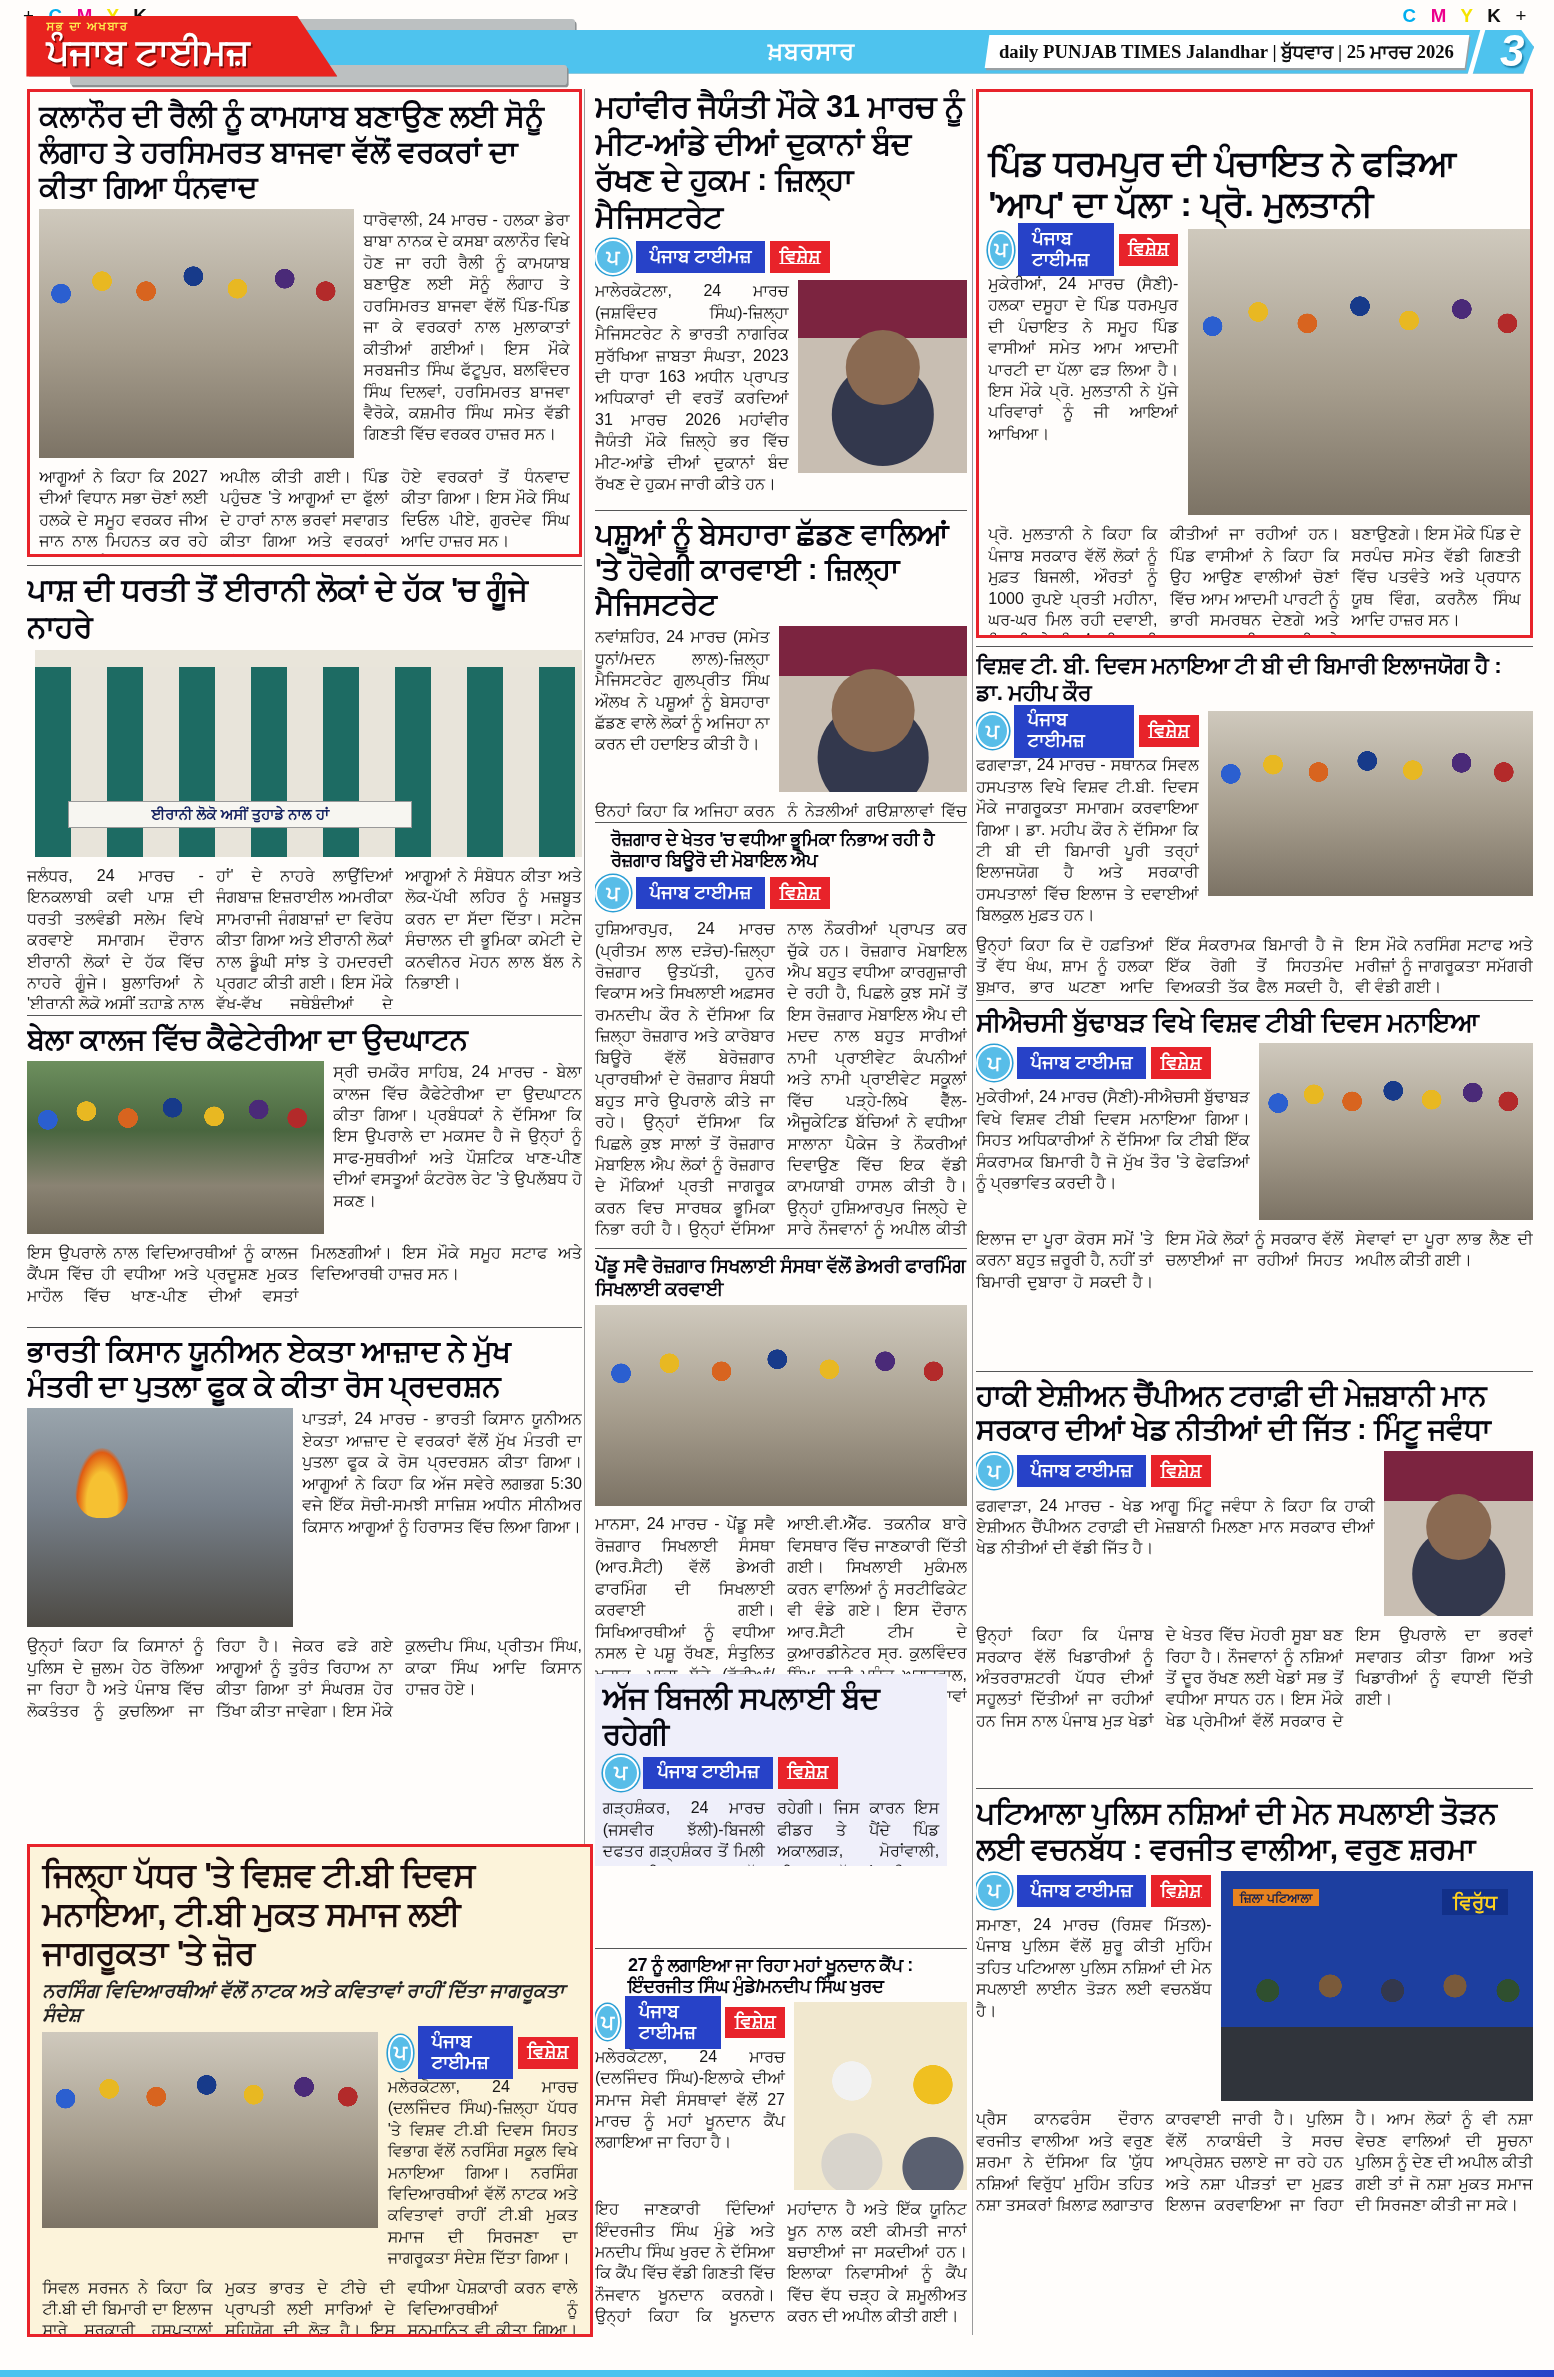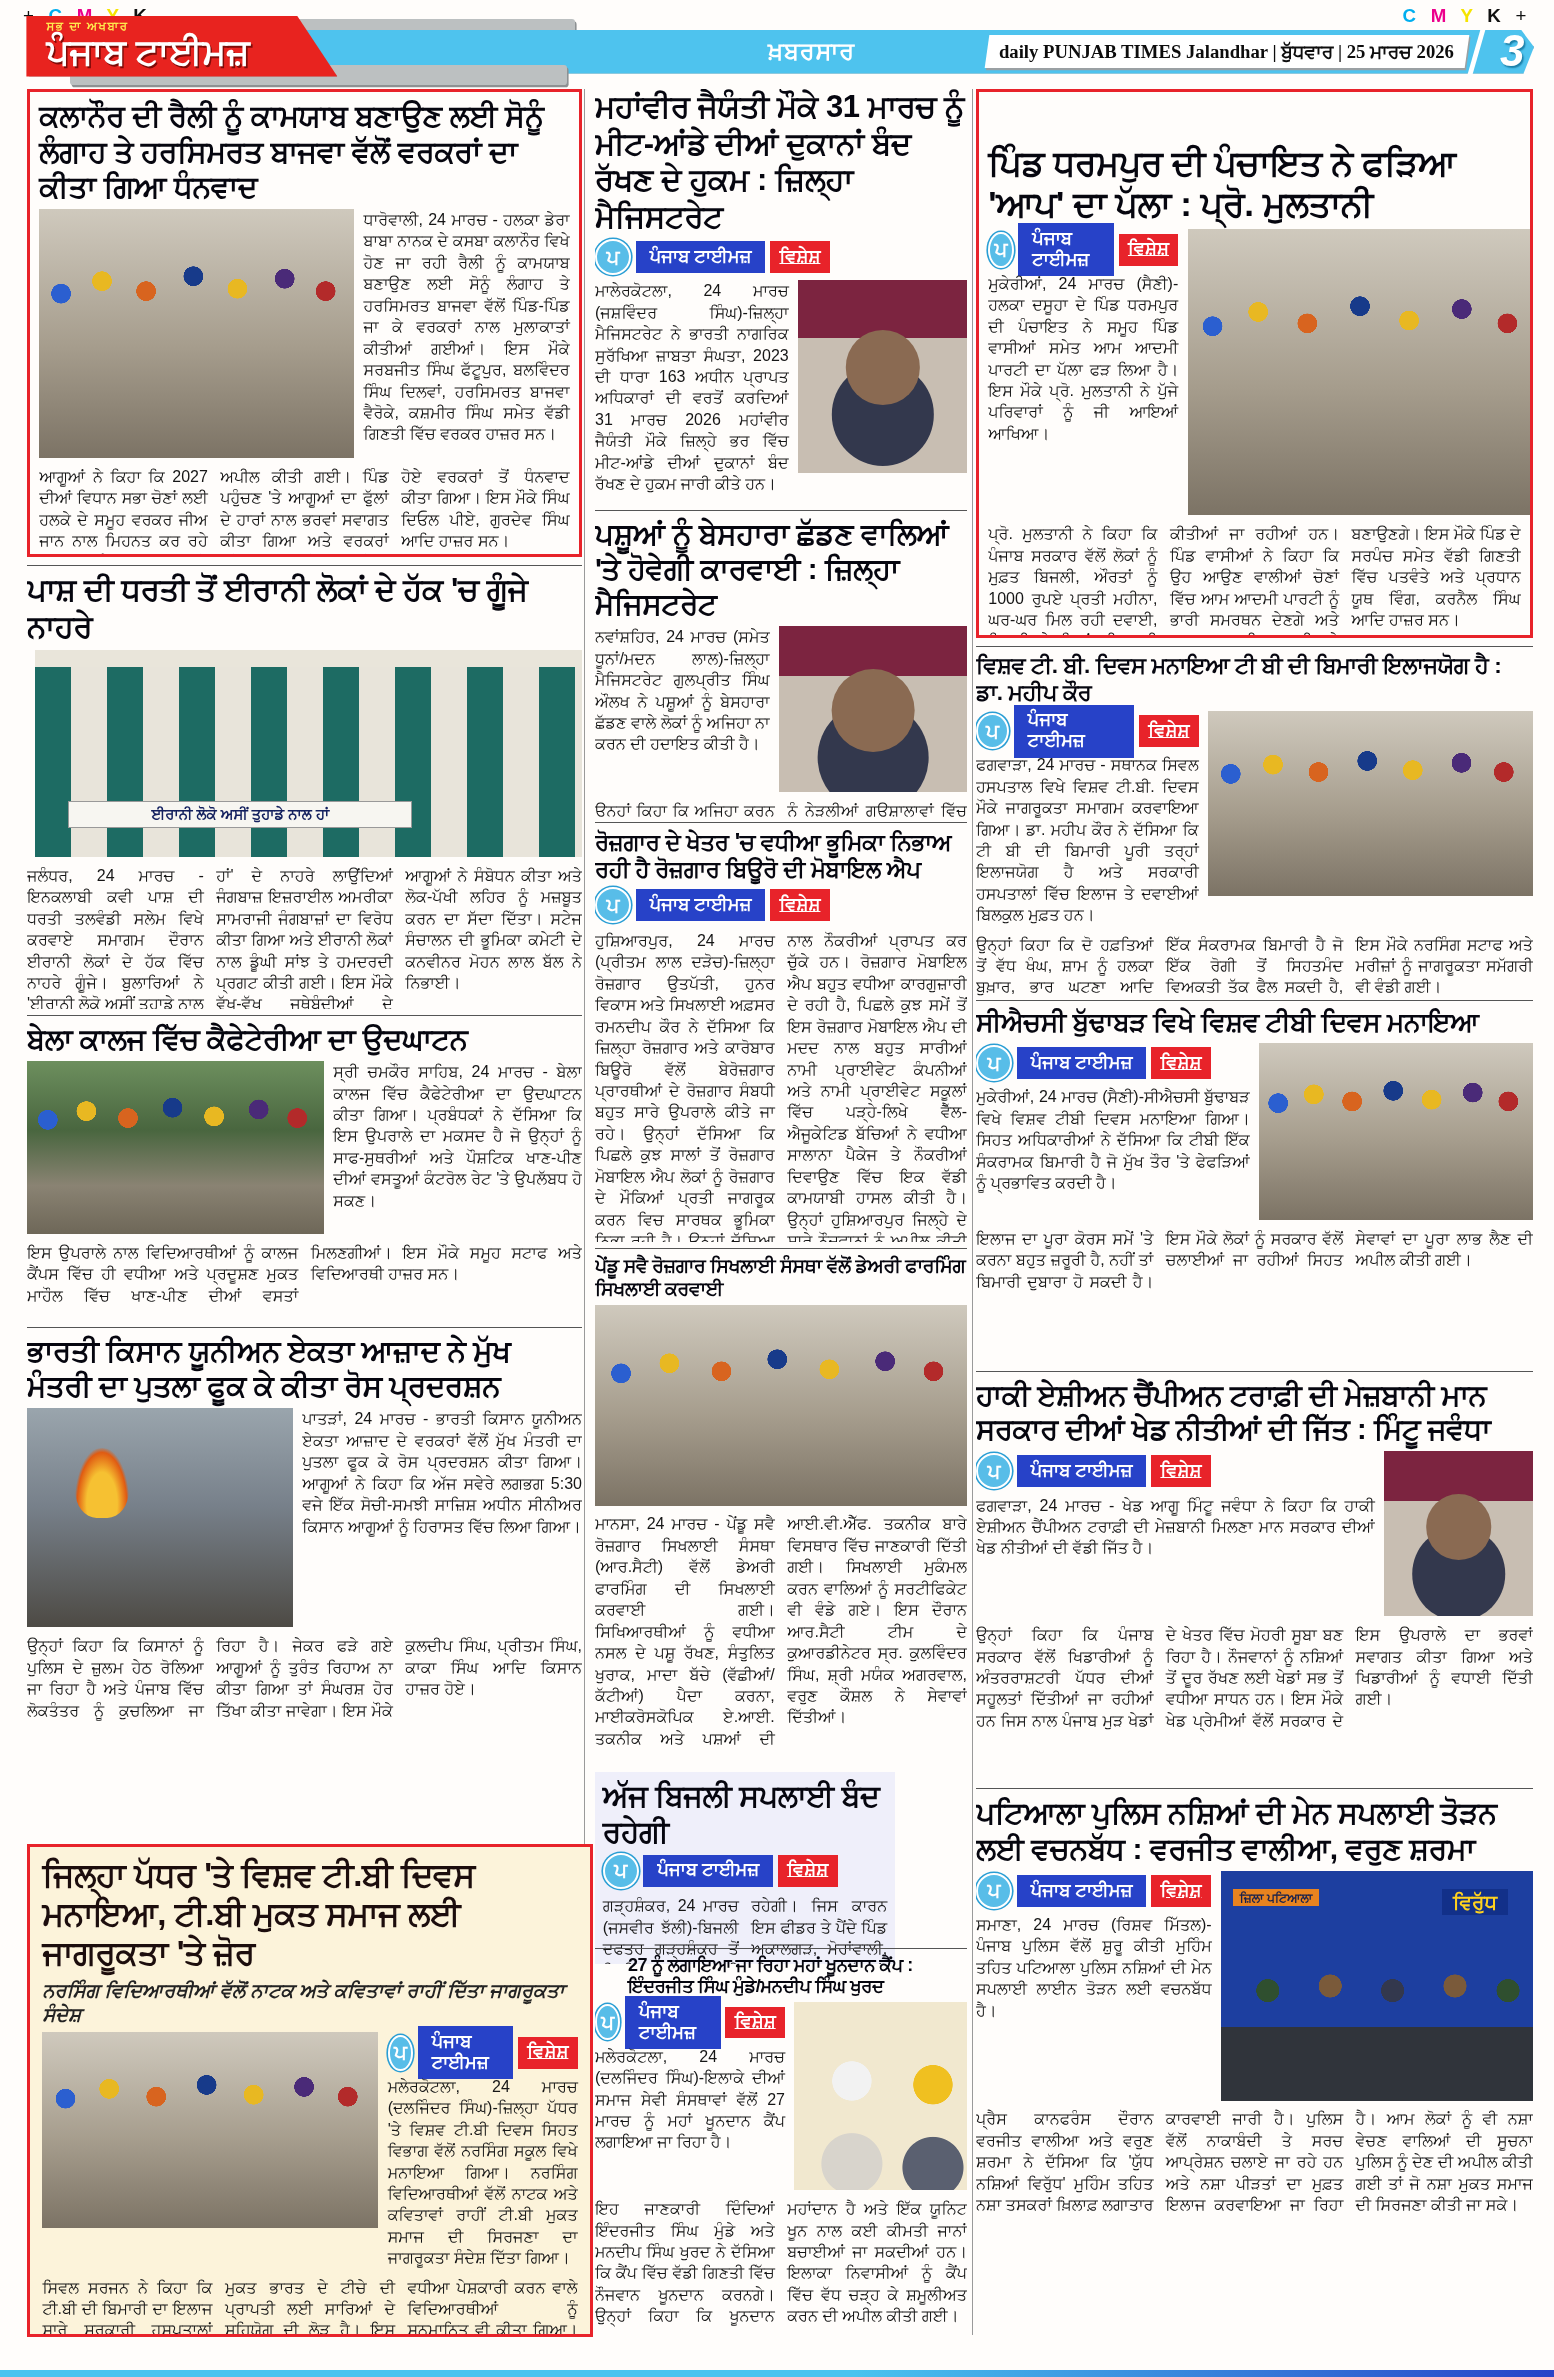--- a/index.html
+++ b/index.html
@@ -89,31 +89,31 @@
   
   .a1 { left:27px;  top:89px;  width:555px; height:468px; border:3.1px solid #e8232a; padding:6.2px 9.3px; }
   .a4 { left:27px;  top:565px;  width:555px; height:444px; }
   .a7 { left:27px;  top:1015px; width:555px; height:305px; }
   .a10{ left:27px;  top:1327px; width:555px; height:511px; }
   .a13{ left:27px;  top:1844px; width:566px; height:493px; background:#fcf3da; border:3.9px solid #e8232a; padding:9.3px 12.4px; }
   .a2 { left:595px; top:89px;  width:372px; height:414px; }
   .a5 { left:595px; top:510px;  width:372px; height:307px; }
   .a8 { left:595px; top:822px; width:372px; height:420px; }
   .a11{ left:595px; top:1248px; width:372px; height:497px; }
-  .a14{ left:595px; top:1772px; width:300px; height:192px; background:#efeffa; padding:6.2px 7.8px; }
+  .a14{ left:595px; top:1674px; width:352px; height:192px; background:#efeffa; padding:6.2px 7.8px; }
   .a15{ left:595px; top:1948px; width:372px; height:386px; }
   .a3 { left:976px;top:89px;  width:557px; height:549px; border:3.1px solid #e8232a; padding:6.2px 9.3px; }
   .a6 { left:976px;top:646px;  width:557px; height:350px; }
   .a9 { left:976px;top:1000px; width:557px; height:365px; }
   .a12{ left:976px;top:1371px; width:557px; height:411px; }
   .a16{ left:976px;top:1788px; width:557px; height:548px; }
 
   .a1 .hl { font-size:30px; } .a2 .hl { font-size:31px; } .a3 .hl { font-size:35px;margin-top:44px; }
   .a4 .hl { font-size:31px; } .a5 .hl { font-size:29.5px; } .a6 .hl { font-size:22.5px; }
-  .a7 .hl { font-size:29px; } .a8 .hl { font-size:23px; } .a9 .hl { font-size:26.4px; }
+  .a7 .hl { font-size:29px; } .a8 .hl { font-size:18px;margin-left:16px; } .a9 .hl { font-size:26.4px; }
   .a10 .hl{ font-size:29.5px; } .a11 .hl{ font-size:19px; } .a12 .hl{ font-size:29px; }
   .a13 .hl{ font-size:33px; color:#1c0d0d; } .a14 .hl{ font-size:30px; } .a15 .hl{ font-size:18px;margin-left:33px; }
   .a16 .hl{ font-size:30px; }
 
   .a1 .photo { width:315px; height:249px; }
   .a3 .photo { width:351px; height:286px; }
   .a4 .photo { width:100%;  height:207px; margin-top:3.1px;margin-left:8px; }
   .a2 .photo { width:169px; height:193px; }
   .a5 .photo { width:188px; height:166px; }
   .a6 .photo { width:325px; height:185px; }

